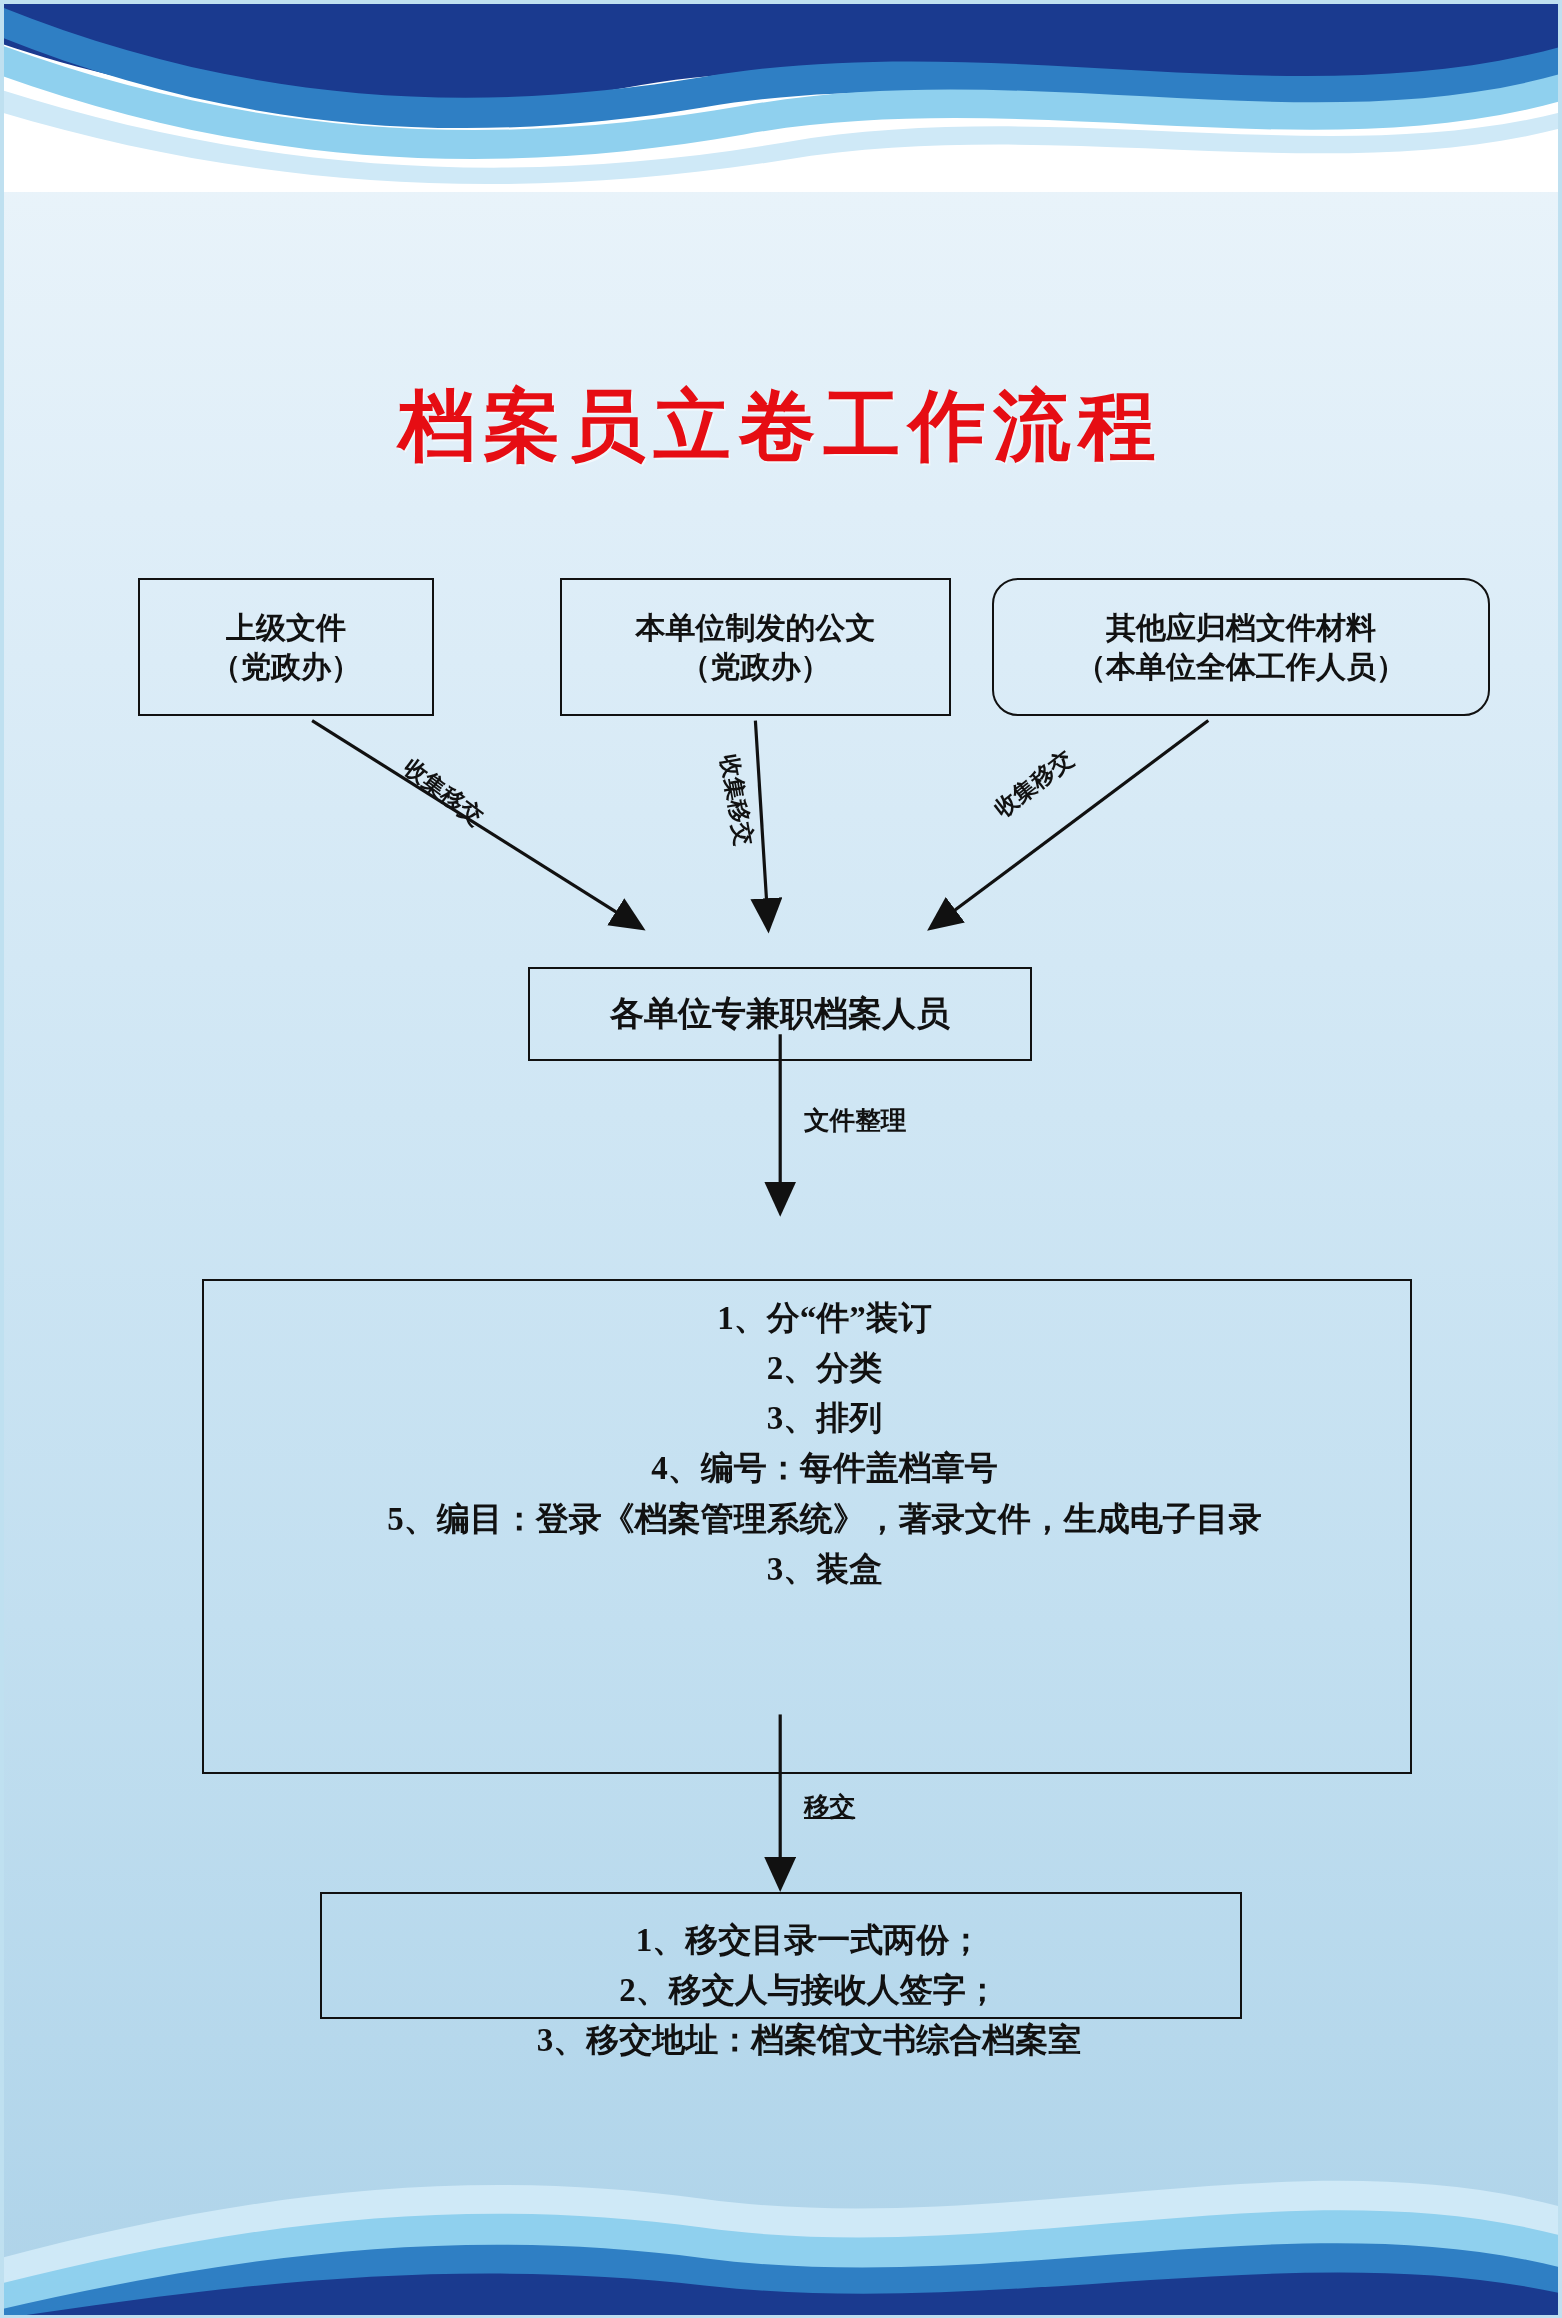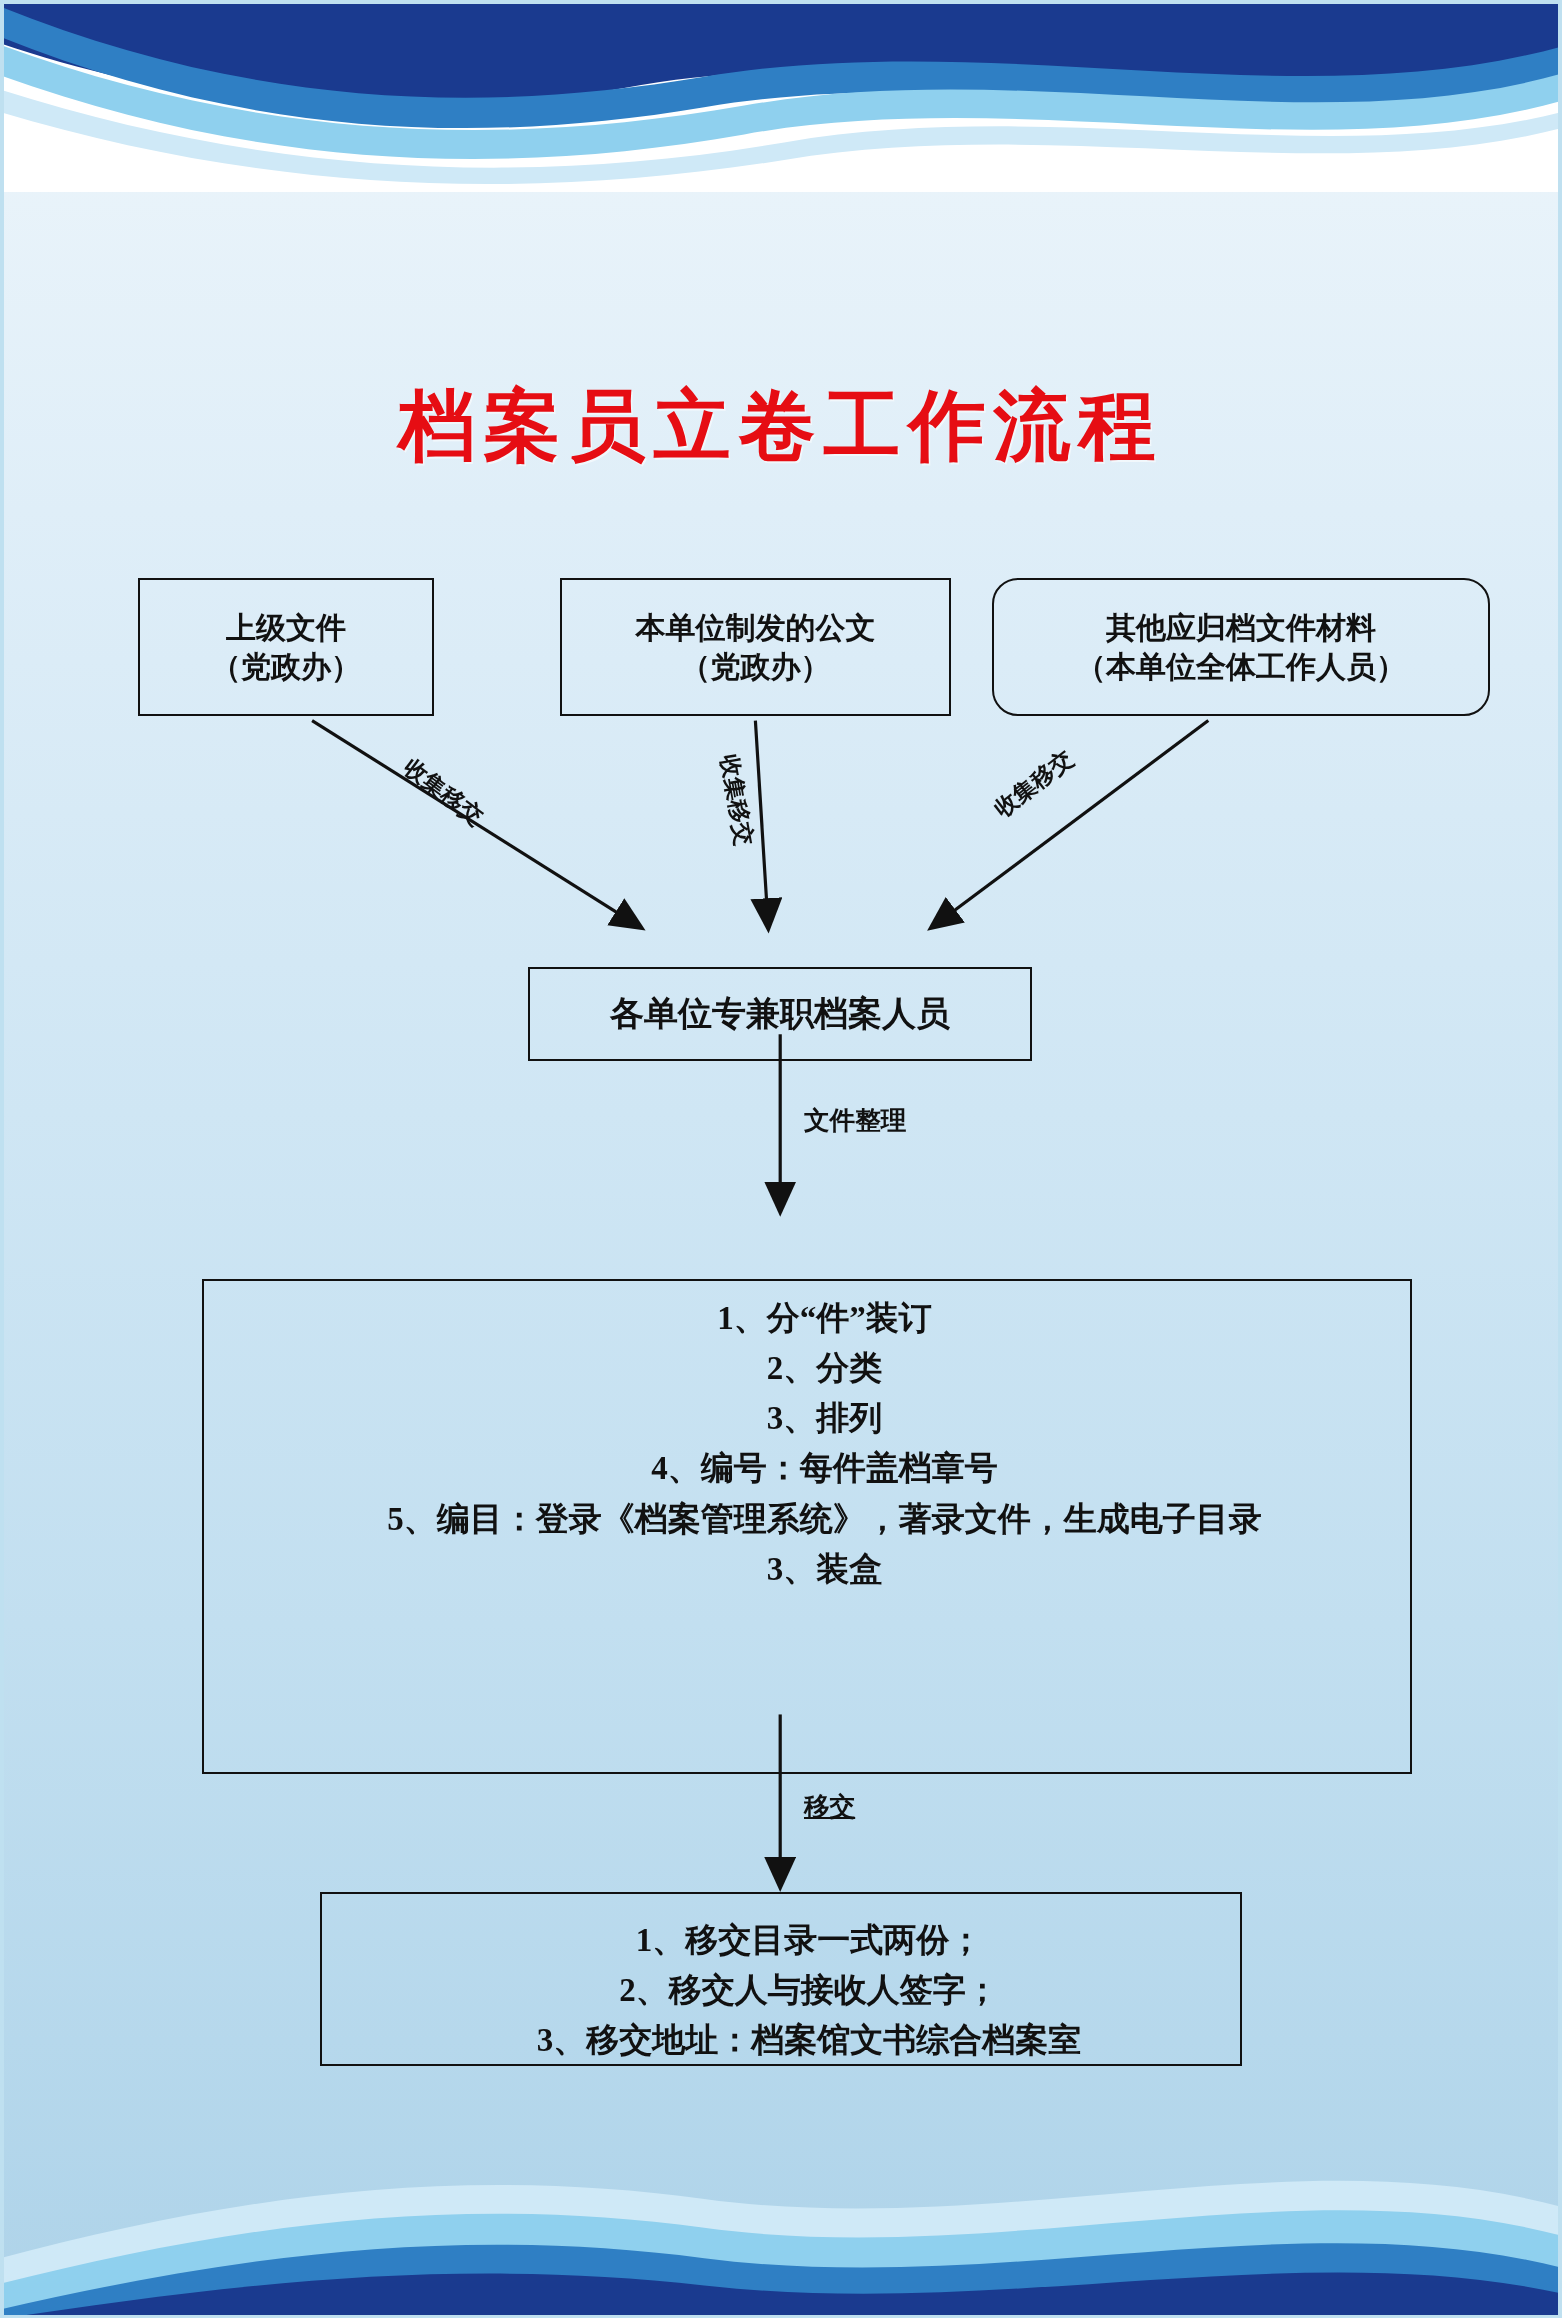--- a/index.html
+++ b/index.html
@@ -157,21 +157,21 @@
   #node-steps .step-list { list-style: none; margin: 0; padding: 0; }
   #node-steps .step-list li {
     font-size: 33px;
     line-height: 1.52;
     color: #111111;
     font-weight: bold;
     white-space: pre;
   }
 
   #node-transfer {
-    left: 320px; top: 1892px; width: 922px; height: 174px;
+    left: 320px; top: 1892px; width: 922px; height: 127px;
     display: block;
     padding: 21px 0 0 56px;
     font-weight: normal;
   }
   #node-transfer .step-list { list-style: none; margin: 0; padding: 0; }
   #node-transfer .step-list li {
     font-size: 33px;
     line-height: 1.52;
     color: #111111;
     font-weight: bold;

